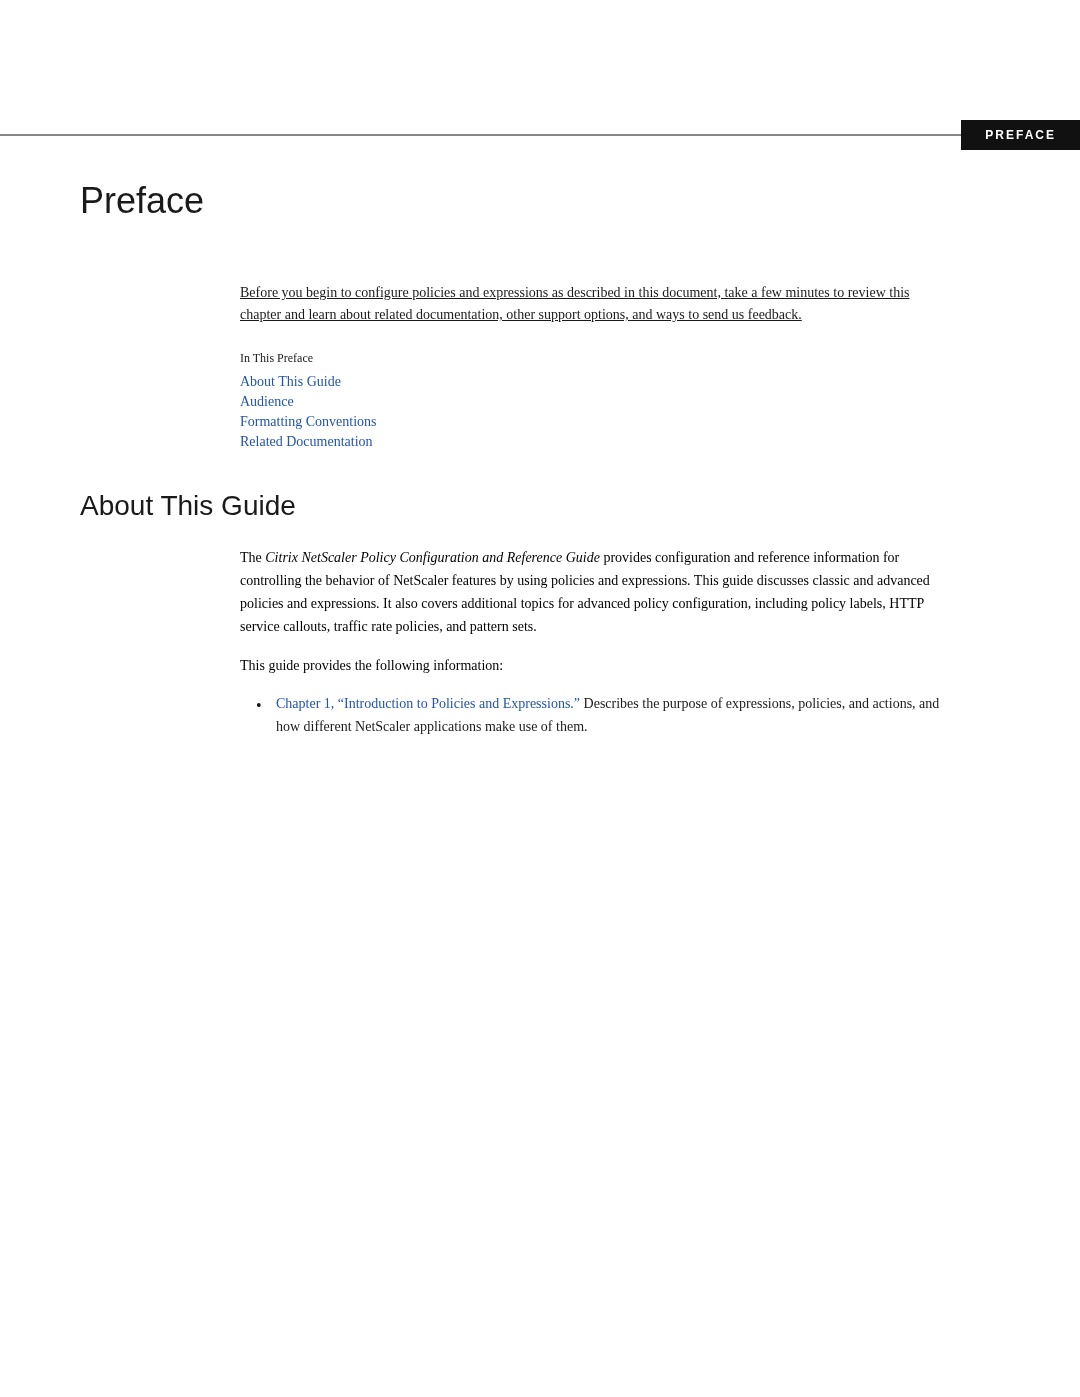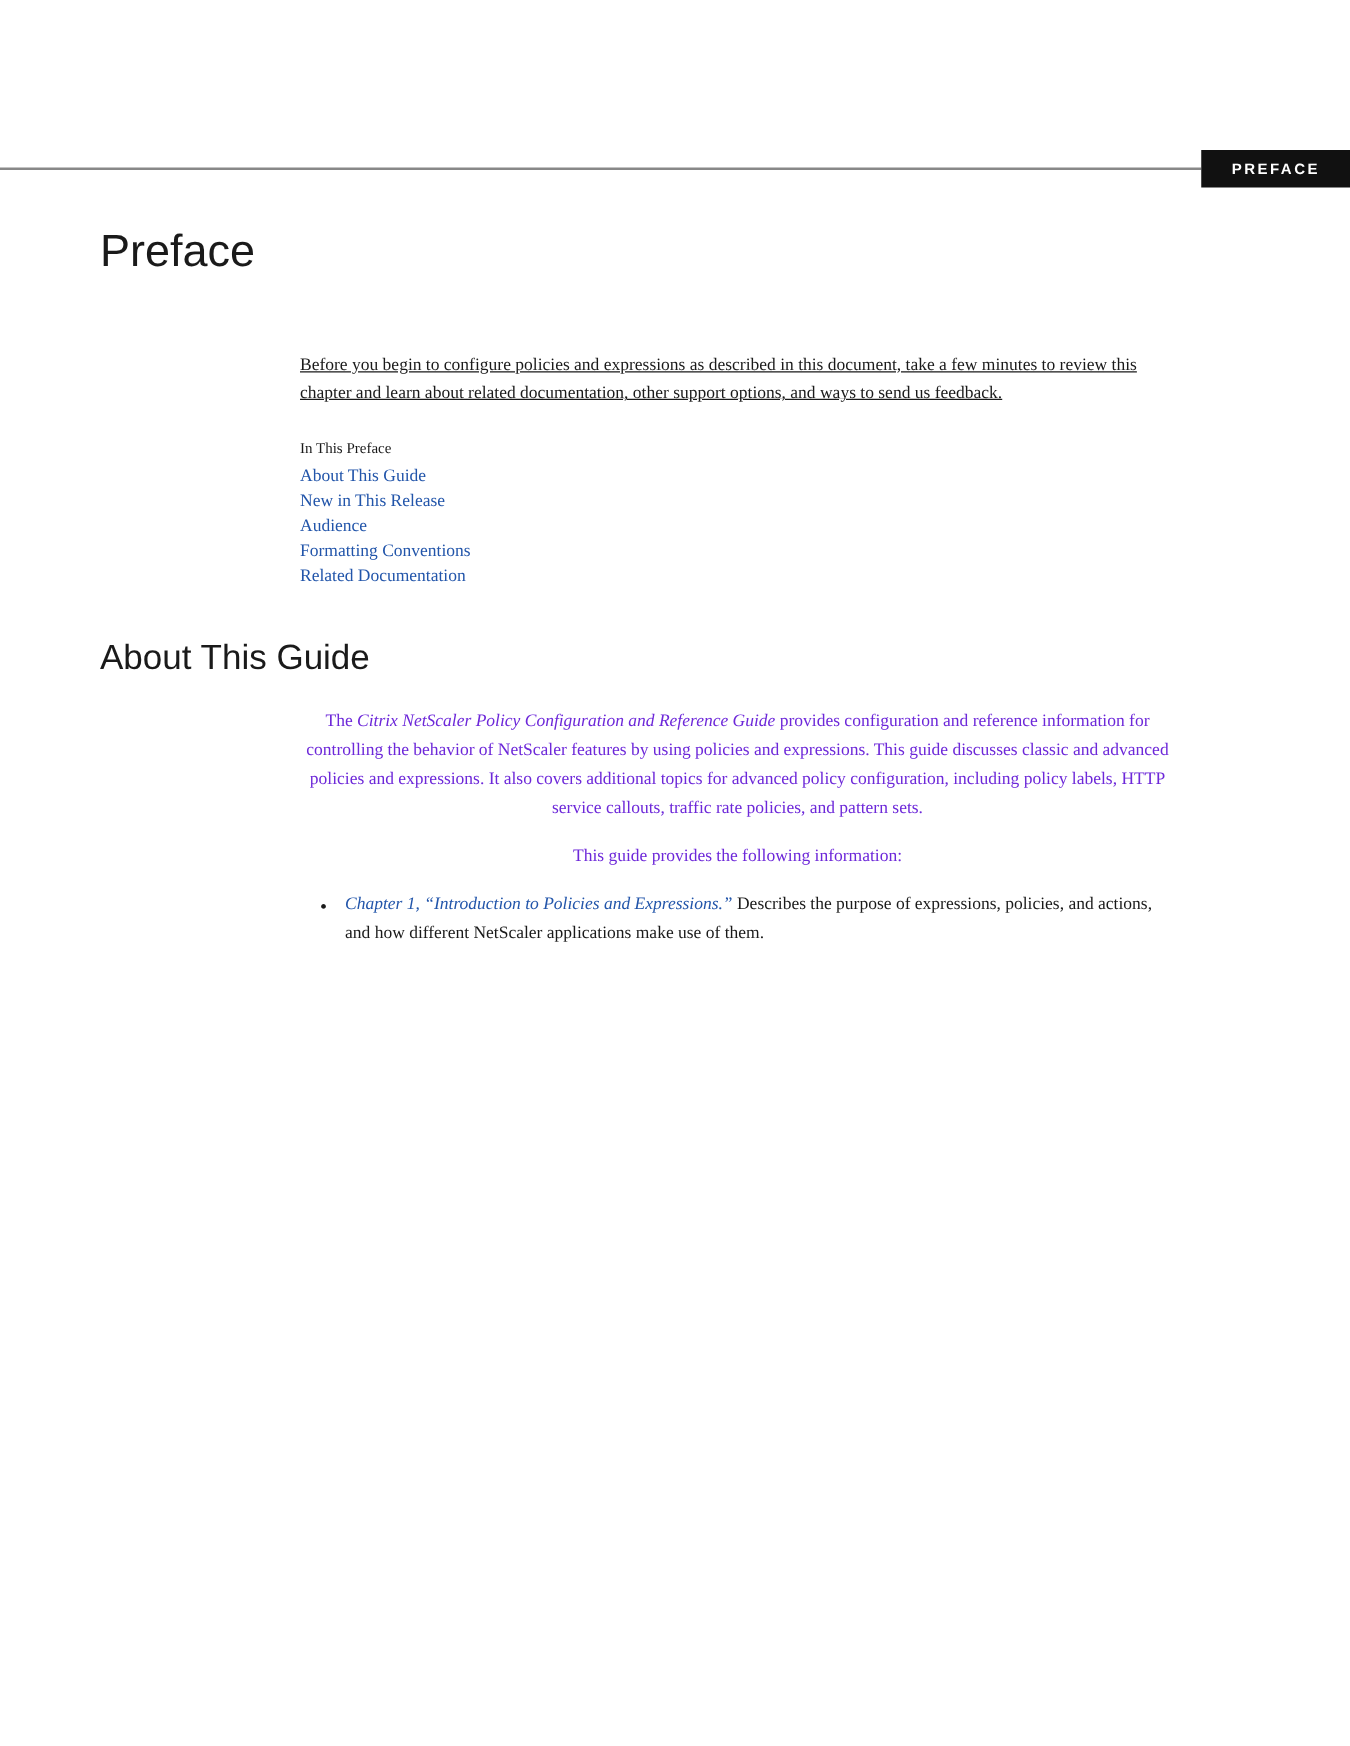--- a/index.html
+++ b/index.html
@@ -116,24 +116,23 @@
       color: #1a1a1a;
       margin-bottom: 24px;
       margin-top: 40px;
     }
 
     
     .section-body {
       margin-left: 160px;
       margin-right: 60px;
       line-height: 1.65;
-      color: #6d28d9;
+      color: #000000;
       font-size: 14px;
       margin-bottom: 16px;
-      text-align: center;
     }
 
     .section-body em {
       font-style: italic;
     }
 
     
     .bullet-list {
       margin-left: 176px;
       margin-right: 60px;
@@ -153,21 +152,20 @@
       content: "•";
       position: absolute;
       left: 0;
       top: 0;
       font-size: 16px;
     }
 
     .bullet-list li a {
       color: #2255aa;
       text-decoration: none;
-      font-style: italic;
     }
   </style>
 </head>
 <body>
 
 <div class="page-container">
 
   <div class="header-bar">
     <div class="header-line"></div>
     <div class="header-tab">
@@ -179,23 +177,20 @@
 
     <h1 class="page-title">Preface</h1>
 
     <p class="body-text">Before you begin to configure policies and expressions as described in this document, take a few minutes to review this chapter and learn about related documentation, other support options, and ways to send us feedback.</p>
 
     <p class="in-this-label">In This Preface</p>
 
     <ul class="toc-list">
       <li>
         <a href="#about">About This Guide</a>
-      </li>
-      <li>
-        <a href="#new">New in This Release</a>
       </li>
       <li>
         <a href="#audience">Audience</a>
       </li>
       <li>
         <a href="#formatting">Formatting Conventions</a>
       </li>
       <li>
         <a href="#related">Related Documentation</a>
       </li>

